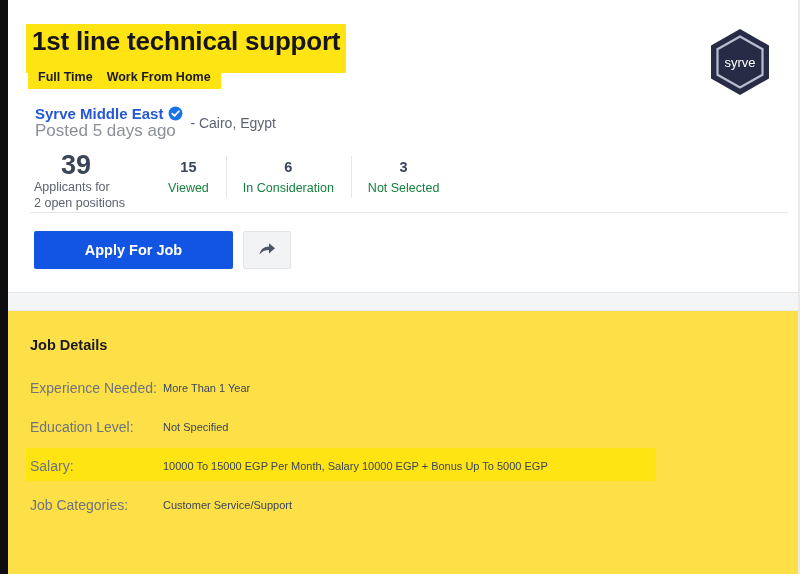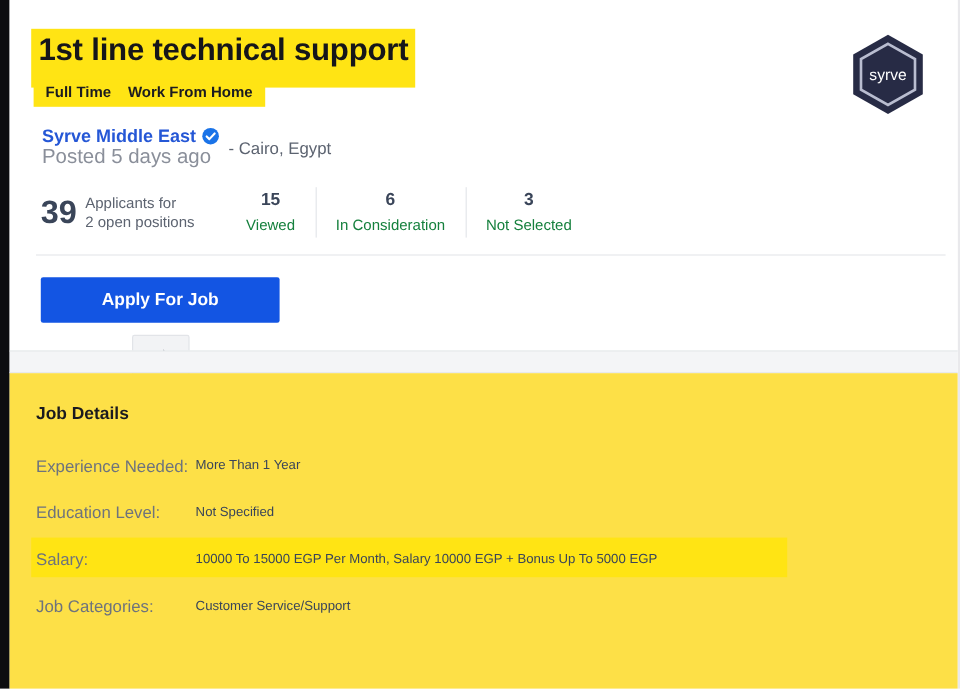--- a/index.html
+++ b/index.html
@@ -120,20 +120,21 @@
     align-items: stretch;
     height: 50px;
   }
   .stat {
     display: flex;
     align-items: center;
     padding: 0 0px;
   }
   .stat-applicants {
     padding-right: 26px;
+    flex-direction: column;
   }
   .stat-big-num {
     font-size: 27px;
     color: #3a4559;
     font-weight: bold;
     line-height: 1;
     margin-right: 7px;
   }
   .stat-applicants-label {
     font-size: 12.5px;
@@ -175,21 +176,20 @@
     height: 1px;
     background: #e6e8eb;
   }
 
   .actions {
     position: absolute;
     left: 26px; top: 231px;
     display: flex;
     align-items: center;
     gap: 10px;
-    flex-direction: column;
   }
   .apply-btn {
     width: 199px;
     height: 38px;
     background: #1355e3;
     color: #ffffff;
     font-size: 14.5px;
     font-weight: bold;
     border: none;
     border-radius: 2px;

